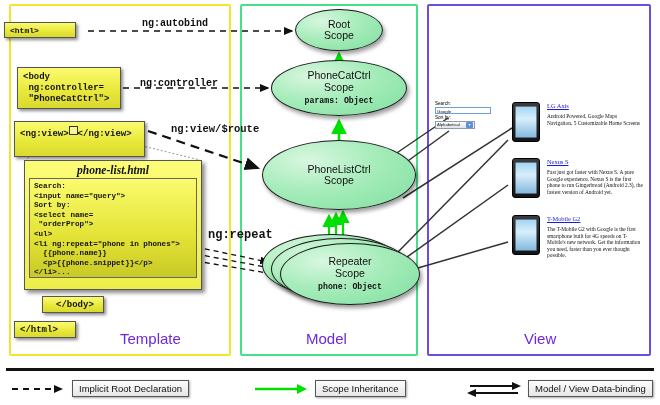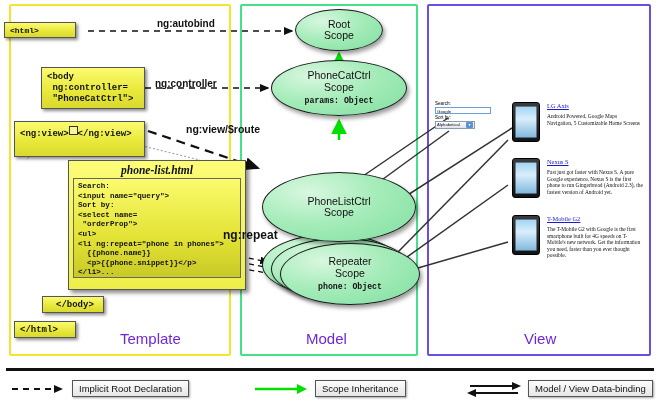--- a/index.html
+++ b/index.html
@@ -15,50 +15,50 @@
   #lbl-template{left:120px;top:330px;}
   #lbl-model{left:306px;top:330px;}
   #lbl-view{left:524px;top:330px;}
 
   
   .ybox{position:absolute;box-sizing:border-box;border:1px solid #555;
         background:linear-gradient(180deg,#fbfb70 0%,#e9e93c 55%,#d9d92e 100%);
         box-shadow:2px 2px 3px rgba(0,0,0,.45);
         font-family:"Liberation Mono",monospace;font-weight:bold;color:#111;}
   #box-html{left:4px;top:22px;width:72px;height:16px;font-size:8px;padding:3px 0 0 5px;}
-  #box-body{left:17px;top:67px;width:104px;height:42px;font-size:9px;padding:4px 0 0 5px;line-height:11px;margin-left:24px;}
+  #box-body{left:17px;top:67px;width:104px;height:42px;font-size:9px;padding:4px 0 0 5px;line-height:11px;}
   #box-ngview{left:14px;top:121px;width:131px;height:36px;font-size:9px;padding:4px 0 0 5px;white-space:nowrap;}
   #box-ngview .sq{display:inline-block;width:7px;height:7px;border:1px solid #333;background:#f7f79a;vertical-align:1px;}
   #box-bodyend{left:14px;top:296px;width:62px;height:17px;font-size:9px;padding:3px 0 0 13px;margin-left:28px;}
   #box-htmlend{left:14px;top:321px;width:62px;height:17px;font-size:9px;padding:3px 0 0 5px;}
 
   
   #panel-tpl{position:absolute;left:24px;top:160px;width:178px;height:130px;
              border:1px solid #555;box-shadow:3px 3px 4px rgba(0,0,0,.45);
-             background:linear-gradient(180deg,#fcfc78 0%,#eded4a 100%);box-sizing:border-box;margin-left:44px;}
+             background:linear-gradient(180deg,#fcfc78 0%,#eded4a 100%);box-sizing:border-box;}
   #panel-title{font-family:"Liberation Serif",serif;font-style:italic;font-weight:bold;
                font-size:11.5px;color:#111;text-align:center;padding:3px 0 2px 0;}
   #panel-code{margin:0 4px 4px 4px;height:100px;border:1px solid #666;
               background:linear-gradient(180deg,#fbfb6e 0%,#e2e235 60%,#c9c927 100%);
               font-family:"Liberation Mono",monospace;font-size:7.6px;font-weight:bold;
               line-height:9.6px;color:#111;padding:3px 3px 0 4px;box-sizing:border-box;
               white-space:pre;overflow:hidden;}
 
   
   .scope{position:absolute;border-radius:50%;border:1.4px solid #1a1a1a;
          background:radial-gradient(ellipse at 30% 28%,#d8f7df 0%,#a6ecba 45%,#7fdfa0 100%);
          box-shadow:2px 3px 4px rgba(0,0,0,.4);box-sizing:border-box;
          display:flex;flex-direction:column;align-items:center;justify-content:center;}
   .scope .nm{font-family:"Liberation Sans",sans-serif;font-size:10.5px;color:#111;
              text-align:center;line-height:11.5px;}
   .scope .props{font-family:"Liberation Mono",monospace;font-size:8.2px;font-weight:bold;
                 color:#111;text-align:center;line-height:9.6px;margin-top:3px;white-space:pre;}
   #sc-root{left:295px;top:9px;width:88px;height:42px;}
   #sc-cat{left:271px;top:60px;width:136px;height:56px;}
-  #sc-list{left:262px;top:140px;width:154px;height:70px;margin-top:32px;}
+  #sc-list{left:262px;top:140px;width:154px;height:70px;}
   #sc-rep3{left:262px;top:234px;width:140px;height:62px;}
   #sc-rep2{left:271px;top:238px;width:140px;height:62px;}
   #sc-rep1{left:280px;top:243px;width:140px;height:62px;}
 
   
   #search-form{position:absolute;left:435px;top:101px;width:62px;
                font-family:"Liberation Sans",sans-serif;font-size:4.6px;color:#000;line-height:6px;}
   #search-input{width:56px;height:7px;border:1px solid #6b9fd8;background:#fff;
                 font-size:4.4px;color:#111;padding:0 1px;box-sizing:border-box;line-height:7px;}
   #sort-select{width:40px;height:7.5px;border:1px solid #8d9bb0;box-sizing:border-box;
@@ -76,22 +76,22 @@
   .pinfo{width:96px;margin-left:7px;}
   .pname{font-family:"Liberation Serif",serif;font-size:6.4px;color:#1a1ad0;
          text-decoration:underline;line-height:8px;}
   .psnip{font-family:"Liberation Serif",serif;font-size:5.4px;color:#111;
          line-height:6.6px;margin-top:3px;}
   #row-0{left:512px;top:102px;}
   #row-1{left:512px;top:158px;}
   #row-2{left:512px;top:215px;}
 
   
-  .edge-label{position:absolute;font-family:Liberation Sans, sans-serif;font-weight:bold;
-              color:#111;background:transparent;margin-left:15px;}
+  .edge-label{position:absolute;font-family:Liberation Mono, monospace;font-weight:bold;
+              color:#111;background:transparent;}
   #el-autobind{left:142px;top:18px;font-size:10px;}
   #el-controller{left:140px;top:78px;font-size:10px;}
   #el-route{left:171px;top:123px;font-size:10.5px;}
   #el-repeat{left:208px;top:228px;font-size:12px;}
 
   
   #legend-rule{position:absolute;left:6px;top:368px;width:648px;height:3px;background:#111;}
   .lg-item{position:absolute;top:380px;display:flex;align-items:center;}
   .lg-box{border:1px solid #555;background:linear-gradient(180deg,#fdfdfd,#e6e6e6);
           box-shadow:1px 1px 2px rgba(0,0,0,.35);font-size:9.5px;color:#111;

